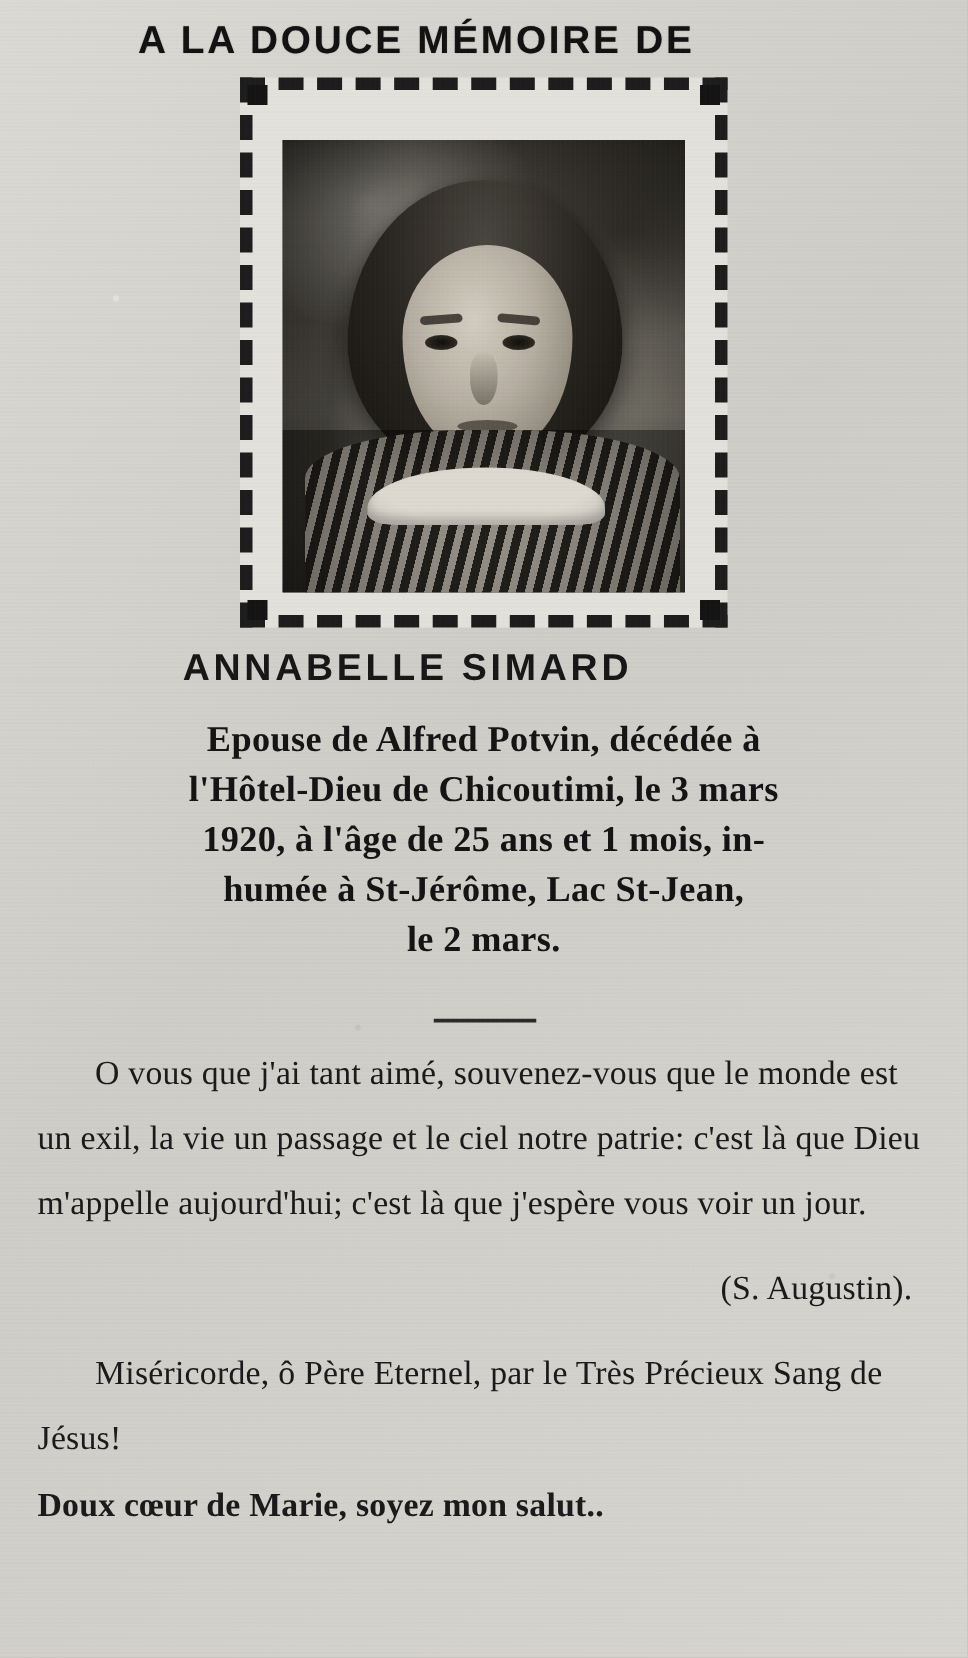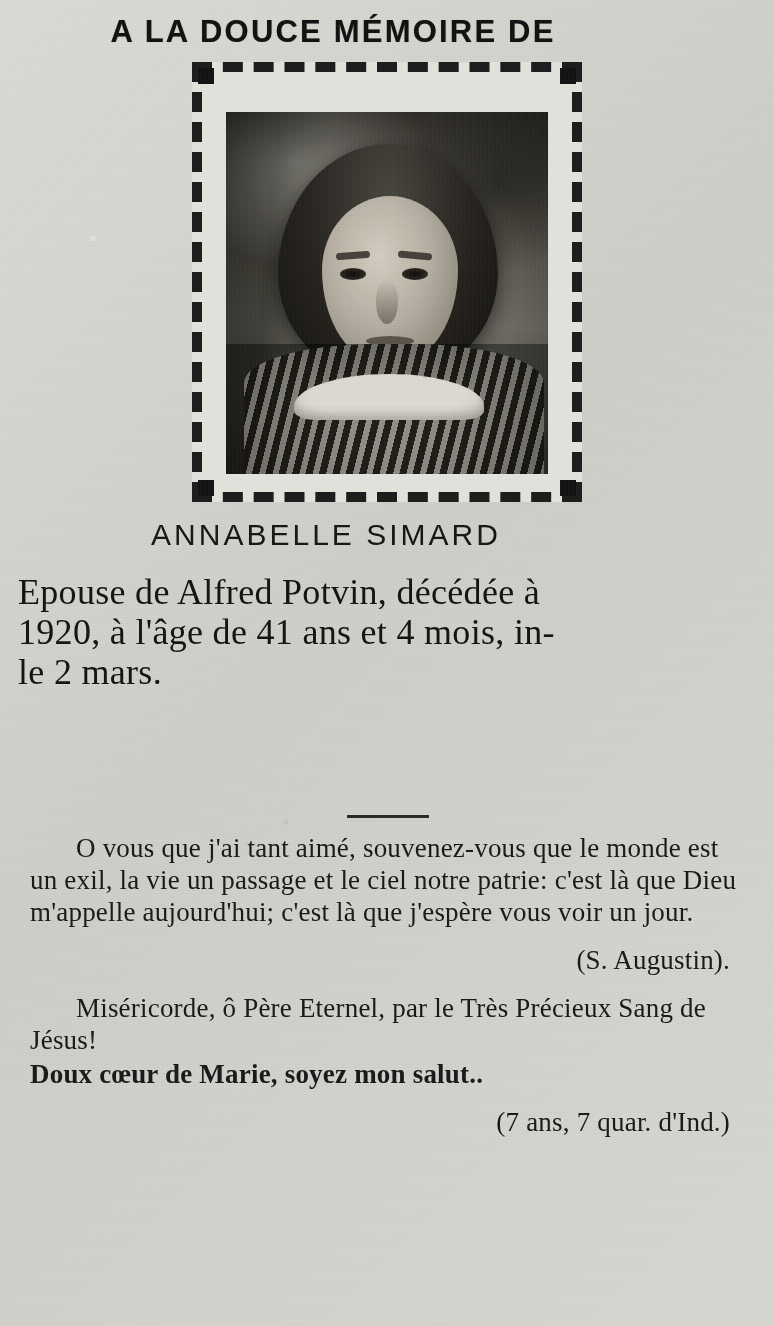--- a/index.html
+++ b/index.html
@@ -184,29 +184,31 @@
   .name {
     position: absolute;
     top: 518px;
     left: 0;
     width: 652px;
     text-align: center;
     font-family: "Liberation Sans", sans-serif;
     font-size: 30px;
     letter-spacing: 3px;
     color: #171717;
+    font-weight: bold;
   }
   .details {
     position: absolute;
     top: 572px;
     left: 18px;
     width: 738px;
+    text-align: center;
     font-family: "Liberation Serif", serif;
-    font-weight: normal;
-    font-size: 36px;
+    font-weight: bold;
+    font-size: 29px;
     line-height: 40px;
     color: #141414;
     letter-spacing: .3px;
   }
   .details div { white-space: nowrap; }
 
   .rule {
     position: absolute;
     top: 815px;
     left: 347px;
@@ -216,21 +218,21 @@
   }
 
   
   .body-text {
     position: absolute;
     top: 832px;
     left: 30px;
     width: 716px;
     font-family: "Liberation Serif", serif;
     font-size: 27px;
-    line-height: 32px;
+    line-height: 52px;
     color: #1a1a1a;
     letter-spacing: .2px;
   }
   .para { margin: 0 0 0 0; text-indent: 46px; }
   .para.noindent { text-indent: 0; font-weight: bold; }
   .attrib { text-align: right; margin: 16px; }
   .blk { margin-bottom: 2px; }
 </style>
 </head>
 <body>
@@ -261,34 +263,35 @@
     <div class="body"></div>
     <div class="body-shade"></div>
     <div class="collar"></div>
     <div class="vig"></div>
   </div>
 
   <div class="name">ANNABELLE  SIMARD</div>
 
   <div class="details">
     <div>Epouse de Alfred Potvin, décédée à</div>
-    <div>1920, à l'âge de 41 ans et 4 mois, in-</div>
+    <div>l'Hôtel-Dieu de Chicoutimi, le 3 mars</div>
+    <div>1920, à l'âge de 25 ans et 1 mois, in-</div>
+    <div>humée à St-Jérôme, Lac St-Jean,</div>
     <div>le 2 mars.</div>
   </div>
 
   <div class="rule"></div>
 
   <div class="body-text">
     <div class="blk">
       <p class="para">O vous que j'ai tant aimé, souvenez-vous que le monde est un exil, la vie un passage et  le ciel notre patrie: c'est là que Dieu m'appelle aujourd'hui; c'est là que j'espère vous voir un jour.</p>
       <p class="attrib">(S. Augustin).</p>
     </div>
     <div class="blk">
       <p class="para">Miséricorde, ô Père Eternel, par le Très Précieux Sang de Jésus!</p>
     </div>
     <div class="blk">
       <p class="para noindent">Doux cœur de Marie, soyez mon salut..</p>
-      <p class="attrib">(7 ans, 7 quar. d'Ind.)</p>
     </div>
   </div>
 
   <div class="noise"></div>
 </div>
 
 </body></html>

